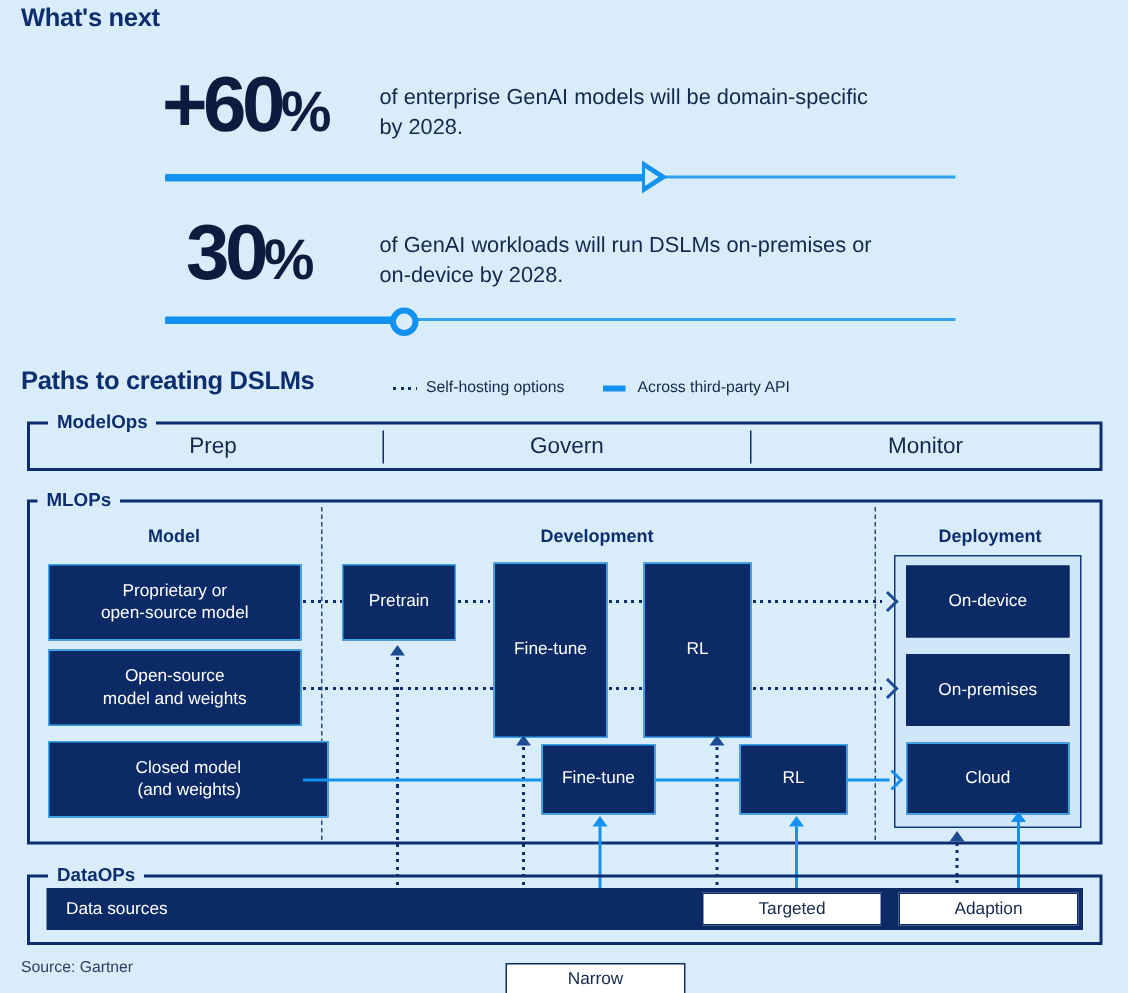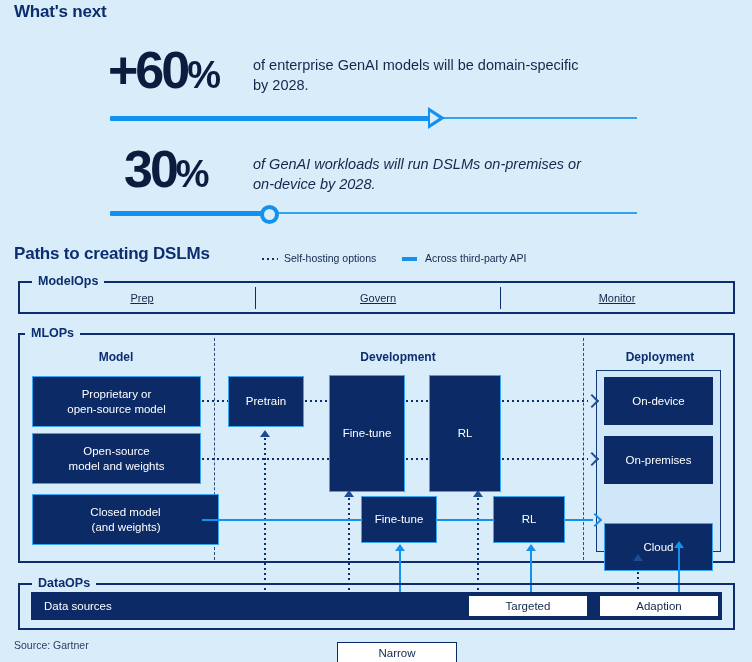--- a/index.html
+++ b/index.html
@@ -115,23 +115,22 @@
     white-space: nowrap;
   }
 
   .modelops-cell {
     position: absolute;
     top: 0;
     height: 100%;
     display: flex;
     align-items: center;
     justify-content: center;
-    font-size: 11px;
+    font-size: 15px;
     color: #12284c;
-    text-decoration: underline;
   }
   .modelops-div {
     position: absolute;
     top: 6px;
     width: 1px;
     height: 22px;
     background: #0c2e6e;
   }
 
   
@@ -261,21 +260,21 @@
   <div class="stat-text" style="left:253px; top:55px;">of enterprise GenAI models will be domain-specific by 2028.</div>
 
   <div class="bar-track" style="left:110px; top:117px; width:527px;"></div>
   <div class="bar-fill" style="left:110px; top:115.5px; width:323px;"></div>
   <div class="bar-arrow" style="left:428px; top:107px;"></div>
   <div class="bar-arrow-inner" style="left:430px; top:112px;"></div>
 
   <div class="stat-number" style="left:124px; top:143px;">
     <span>30</span><span class="pct">%</span>
   </div>
-  <div class="stat-text" style="left:253px; top:154px;font-style:italic;">of GenAI workloads will run DSLMs on-premises or on-device by 2028.</div>
+  <div class="stat-text" style="left:253px; top:154px;">of GenAI workloads will run DSLMs on-premises or on-device by 2028.</div>
 
   <div class="bar-track" style="left:110px; top:212px; width:527px;"></div>
   <div class="bar-fill" style="left:110px; top:210.5px; width:158px;"></div>
   <div class="bar-knob" style="left:260px; top:205px;"></div>
 
   <div class="section-title" id="paths-title">Paths to creating DSLMs</div>
 
   <div class="legend-item" style="left:262px; top:252px;">
     <span class="legend-dots" style="left:0;"></span>
     <span style="margin-left:22px;">Self-hosting options</span>
@@ -326,21 +325,21 @@
   <div class="node" style="left:228px; top:376px; width:76px; height:51px;">Pretrain</div>
   <div class="node" style="left:329px; top:375px; width:76px; height:117px;">Fine-tune</div>
   <div class="node" style="left:429px; top:375px; width:72px; height:117px;">RL</div>
 
   <div class="node" style="left:361px; top:496px; width:76px; height:47px;">Fine-tune</div>
   <div class="node" style="left:493px; top:496px; width:72px; height:47px;">RL</div>
 
   <div class="deploy-frame" style="left:596px; top:370px; width:125px; height:182px;"></div>
   <div class="node plain" style="left:604px; top:377px; width:109px; height:48px;">On-device</div>
   <div class="node plain" style="left:604px; top:436px; width:109px; height:48px;">On-premises</div>
-  <div class="node" style="left:604px; top:495px; width:109px; height:48px;margin-top:28px;">Cloud</div>
+  <div class="node" style="left:604px; top:495px; width:109px; height:48px;">Cloud</div>
 
   <div class="hdot" style="left:202px; top:400px; width:26px;"></div>
 
   <div class="hdot" style="left:305px; top:400px; width:24px;"></div>
 
   <div class="hdot" style="left:406px; top:400px; width:23px;"></div>
 
   <div class="hdot" style="left:502px; top:400px; width:86px;"></div>
   <div class="chev" style="left:587px; top:396px;"></div>
 

